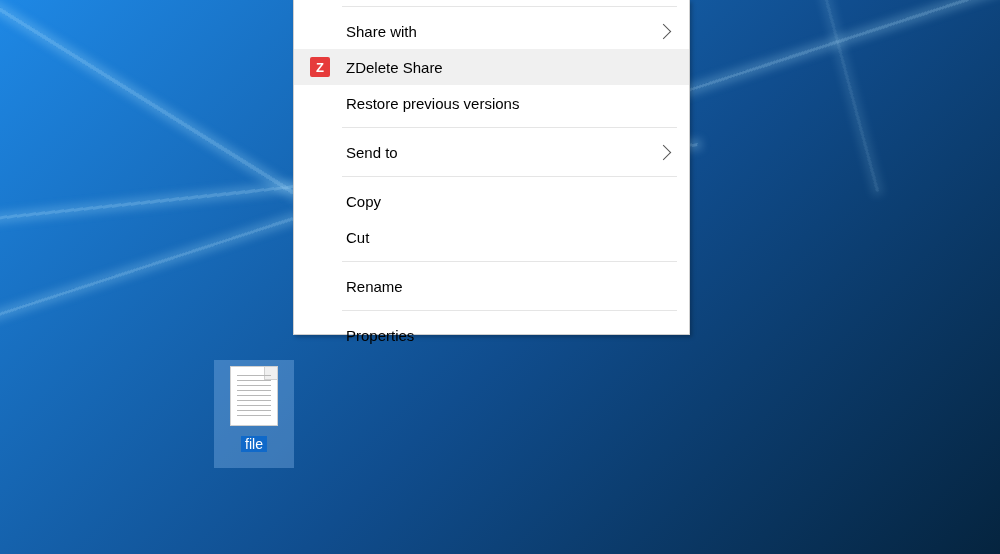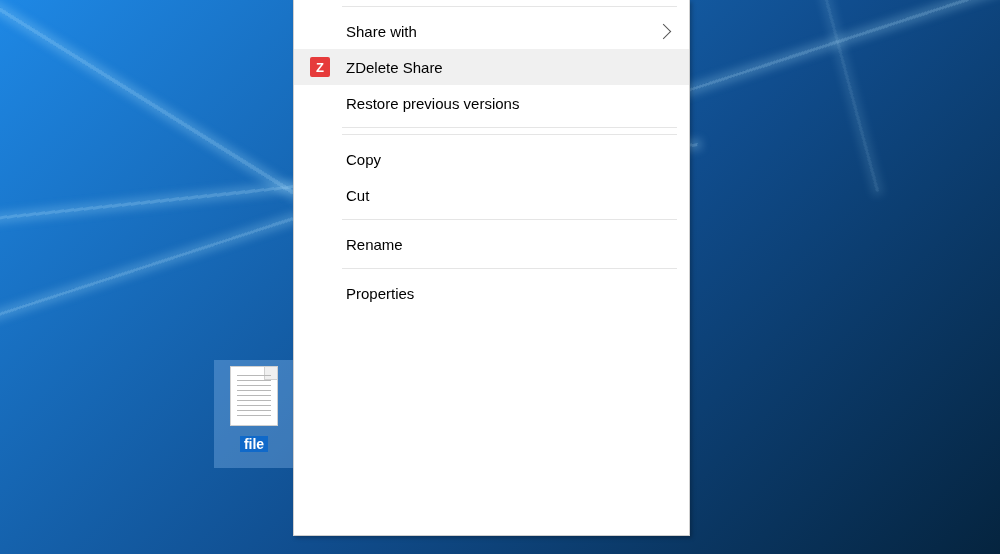--- a/index.html
+++ b/index.html
@@ -13,39 +13,39 @@
   .beam{position:absolute;background:rgba(180,230,255,.35);box-shadow:0 0 8px 4px rgba(180,230,255,.25);}
   .beam.a{width:1400px;height:3px;left:-200px;top:150px;transform:rotate(-18deg);}
   .beam.b{width:900px;height:3px;left:-200px;top:190px;transform:rotate(-6deg);}
   .beam.c{width:800px;height:4px;left:-300px;top:70px;transform:rotate(32deg);}
   .beam.d{width:600px;height:3px;left:500px;top:-100px;transform:rotate(75deg);opacity:.5}
   
   .file-item{
     position:absolute;left:214px;top:360px;width:80px;height:108px;
     background:rgba(140,190,240,.35);
     display:flex;flex-direction:column;align-items:center;justify-content:flex-start;
-    padding-top:6px;box-sizing:border-box;font-weight:bold;
+    padding-top:6px;box-sizing:border-box;
   }
   .file-icon{
     width:46px;height:58px;background:#fff;border:1px solid #d0d0d0;position:relative;
     border-top-right-radius:0;
   }
   .file-icon .fold{
     position:absolute;top:0;right:0;width:12px;height:12px;background:#f0f0f0;
     border-left:1px solid #d0d0d0;border-bottom:1px solid #d0d0d0;
   }
   .file-icon .lines{position:absolute;left:6px;right:6px;top:8px;bottom:6px;
     background:repeating-linear-gradient(#b8b8b8 0 1px,transparent 1px 5px);}
   .file-label{
     margin-top:10px;color:#fff;font-size:14px;
     background:#1069c9;padding:0 4px;max-width:72px;overflow:hidden;white-space:nowrap;
   }
   
   .context-menu{
-    position:absolute;left:293px;top:0;width:397px;height:536px;
+    position:absolute;left:293px;top:0;width:397px;height:335px;
     background:#ffffff;border:1px solid #cfcfcf;border-top:none;
     box-shadow:2px 2px 4px rgba(0,0,0,.25);
     box-sizing:border-box;padding:0;
   }
   .menu-item{
     height:36px;display:flex;align-items:center;
     padding-left:52px;padding-right:14px;position:relative;
     cursor:default;
   }
   .menu-item.hover{background:#f0f0f0;}
@@ -92,20 +92,24 @@
       <span class="app-icon">Z</span>
       <span class="label">ZDelete Share</span>
     </div>
 
     <div class="menu-item">
       <span class="label">Restore previous versions</span>
     </div>
 
     <div class="menu-sep"></div>
 
+    <div class="menu-item">
+      <span class="label">Send to</span>
+      <span class="arrow"></span>
+    </div>
 
     <div class="menu-sep"></div>
 
     <div class="menu-item">
       <span class="label">Copy</span>
     </div>
     <div class="menu-item">
       <span class="label">Cut</span>
     </div>
 

